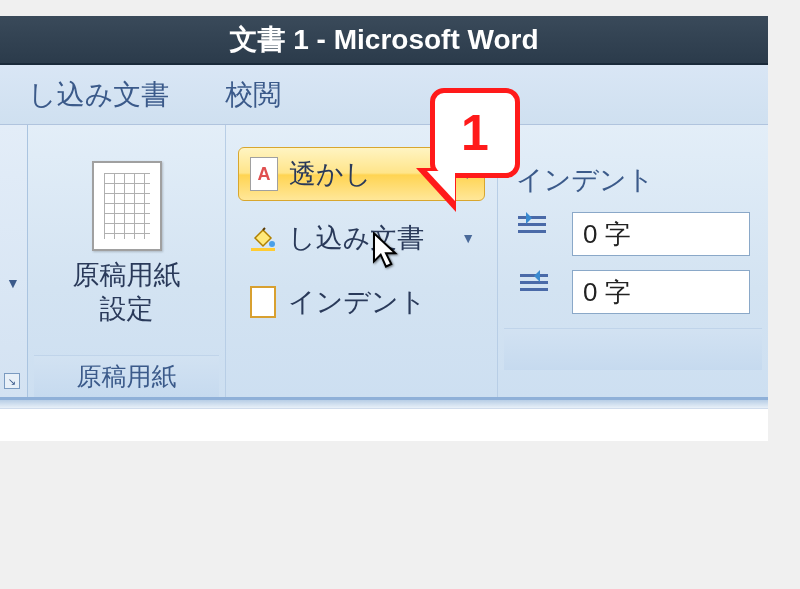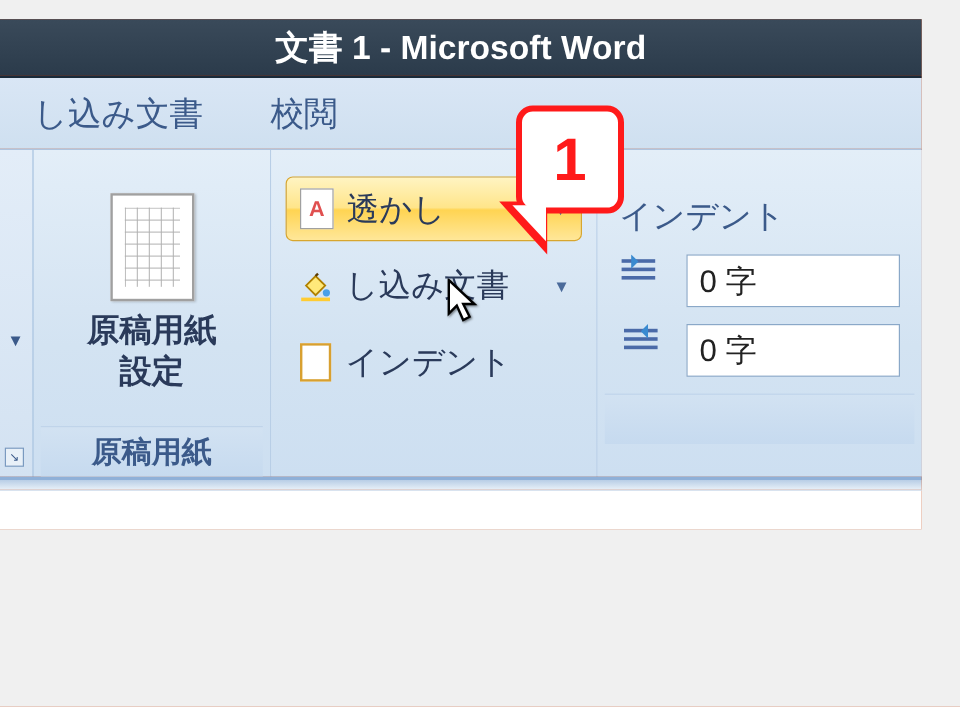--- a/index.html
+++ b/index.html
@@ -98,21 +98,21 @@
       height: 16px;
       border: 1px solid #7a9ac0;
       background: #e8f0f8;
       font-size: 10px;
       color: #3b5a8a;
       display: flex;
       align-items: center;
       justify-content: center;
     }
     
-    .g1 { width: 198px; font-weight: bold; }
+    .g1 { width: 198px; }
     .big-button {
       display: flex;
       flex-direction: column;
       align-items: center;
       padding: 8px 10px;
       cursor: pointer;
     }
     .grid-icon {
       width: 70px;
       height: 90px;

